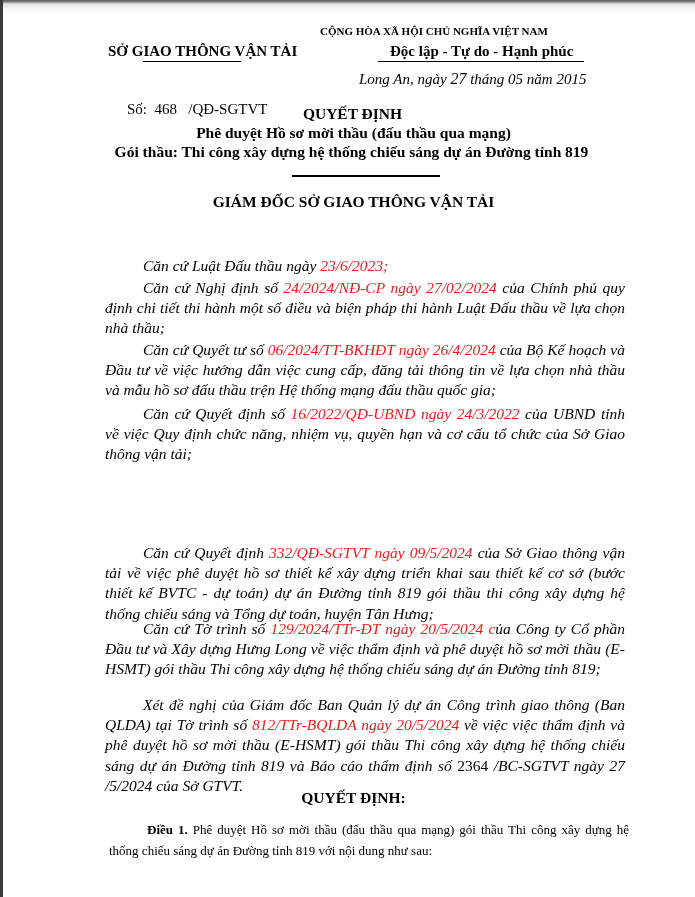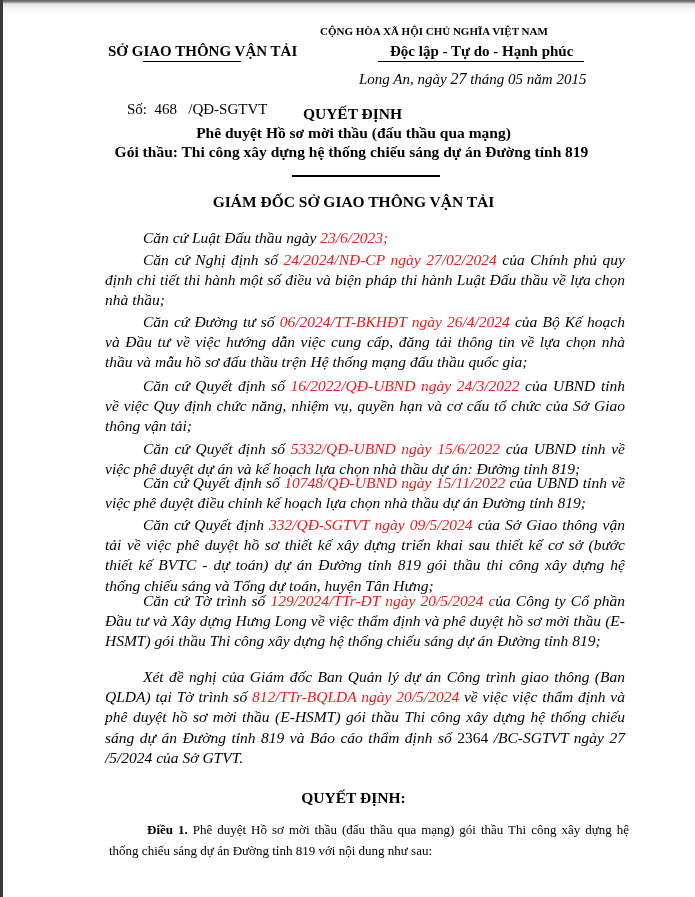--- a/index.html
+++ b/index.html
@@ -54,20 +54,21 @@
   
   .para {
     position: absolute;
     left: 105px;
     width: 520px;
     font-size: 15.5px;
     font-style: italic;
     line-height: 20.2px;
     text-align: justify;
     text-align-last: left;
+    margin-top: 28px;
   }
   .para .ind { display: inline-block; width: 38px; }
   .p1 { top: 228px; }
   .p2 { top: 250px; }
   .p3 { top: 312px; }
   .p4 { top: 376px; }
   .p5 { top: 439px; }
   .p6 { top: 473px; }
   .p7 { top: 515px; }
   .p8 { top: 591px; }
@@ -111,27 +112,25 @@
   <div class="center t1">QUYẾT ĐỊNH</div>
   <div class="center t2">Phê duyệt Hồ sơ mời thầu (đấu thầu qua mạng)</div>
   <div class="center t3">Gói thầu: Thi công xây dựng hệ thống chiếu sáng dự án Đường tỉnh 819</div>
   <div class="t-line"></div>
   <div class="center t4">GIÁM ĐỐC SỞ GIAO THÔNG VẬN TẢI</div>
 
   <div class="para p1"><span class="ind"></span><span>Căn cứ Luật Đấu thầu ngày </span><span class="red">23/6/2023</span><span class="red">;</span></div>
 
   <div class="para p2"><span class="ind"></span><span>Căn cứ Nghị định số </span><span class="red">24/2024/NĐ-CP ngày 27/02/2024</span><span> của Chính phủ quy định chi tiết thi hành một số điều và biện pháp thi hành Luật Đấu thầu về lựa chọn nhà thầu;</span></div>
 
-  <div class="para p3"><span class="ind"></span><span>Căn cứ Đường tư số </span><span class="red">06/2024/TT-BKHĐT ngày 26/4/2024</span><span> của Bộ Kế hoạch và Đầu tư về việc hướng dẫn việc cung cấp, đăng tải thông tin về lựa chọn nhà thầu và mẫu hồ sơ đấu thầu trện Hệ thống mạng đấu thầu quốc gia;</span></div>
+  <div class="para p3"><span class="ind"></span><span>Căn cứ Quyết tư số </span><span class="red">06/2024/TT-BKHĐT ngày 26/4/2024</span><span> của Bộ Kế hoạch và Đầu tư về việc hướng dẫn việc cung cấp, đăng tải thông tin về lựa chọn nhà thầu và mẫu hồ sơ đấu thầu trện Hệ thống mạng đấu thầu quốc gia;</span></div>
 
   <div class="para p4"><span class="ind"></span><span>Căn cứ Quyết định số </span><span class="red">16/2022/QĐ-UBND ngày 24/3/2022</span><span> của UBND tỉnh về việc Quy định chức năng, nhiệm vụ, quyền hạn và cơ cấu tổ chức của Sở Giao thông vận tải;</span></div>
 
-  <div class="para p5"><span class="ind"></span><span>Căn cứ Quyết định số </span><span class="red">5332/QĐ-UBND ngày 15/6/2022</span><span> của UBND tỉnh về việc phê duyệt dự án và kế hoạch lựa chọn nhà thầu dự án: Đường tỉnh 819;</span></div>
 
-  <div class="para p6"><span class="ind"></span><span>Căn cứ Quyết định số </span><span class="red">10748/QĐ-UBND ngày 15/11/2022</span><span> của UBND tỉnh về việc phê duyệt điều chỉnh kế hoạch lựa chọn nhà thầu dự án Đường tỉnh 819;</span></div>
 
   <div class="para p7"><span class="ind"></span><span>Căn cứ Quyết định </span><span class="red">332/QĐ-SGTVT ngày 09/5/2024</span><span> của Sở Giao thông vận tải về việc phê duyệt hồ sơ thiết kế xây dựng triển khai sau thiết kế cơ sở (bước thiết kế BVTC - dự toán) dự án Đường tỉnh 819 gói thầu thi công xây dựng hệ thống chiếu sáng và Tổng dự toán, huyện Tân Hưng;</span></div>
 
   <div class="para p8"><span class="ind"></span><span>Căn cứ Tờ trình số </span><span class="red">129/2024/TTr-ĐT ngày 20/5/2024 c</span><span>ủa Công ty Cổ phần Đầu tư và Xây dựng Hưng Long về việc thẩm định và phê duyệt hồ sơ mời thầu (E-HSMT) gói thầu Thi công xây dựng hệ thống chiếu sáng dự án Đường tỉnh 819;</span></div>
 
   <div class="para p9"><span class="ind"></span><span>Xét đề nghị của Giám đốc Ban Quản lý dự án Công trình giao thông (Ban QLDA) tại Tờ trình số </span><span class="red">812/TTr-BQLDA ngày 20/5/2024</span><span> về việc việc thẩm định và phê duyệt hồ sơ mời thầu (E-HSMT) gói thầu Thi công xây dựng hệ thống chiếu sáng dự án Đường tỉnh 819 và Báo cáo thẩm định số </span><span class="upright">2364</span><span> /BC-SGTVT ngày </span><span>27</span><span> /5/2024 của Sở GTVT.</span></div>
 
   <div class="center decision">QUYẾT ĐỊNH:</div>
   <div class="art1"><span class="ind"></span><span class="b">Điều 1.</span><span> Phê duyệt Hồ sơ mời thầu (đấu thầu qua mạng) gói thầu Thi công xây dựng hệ thống chiếu sáng dự án Đường tỉnh 819 với nội dung như sau:</span></div>
 

